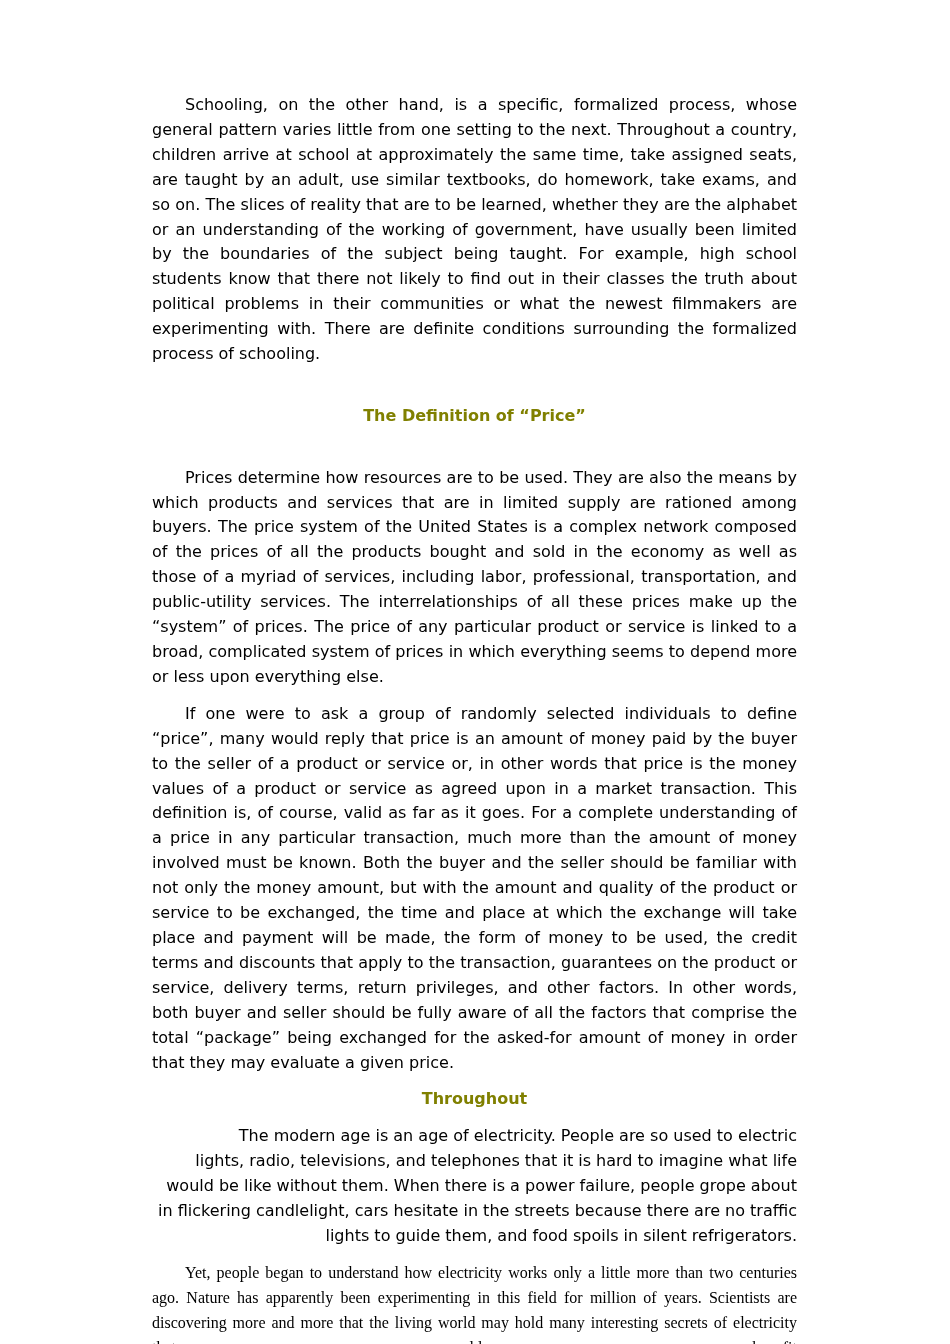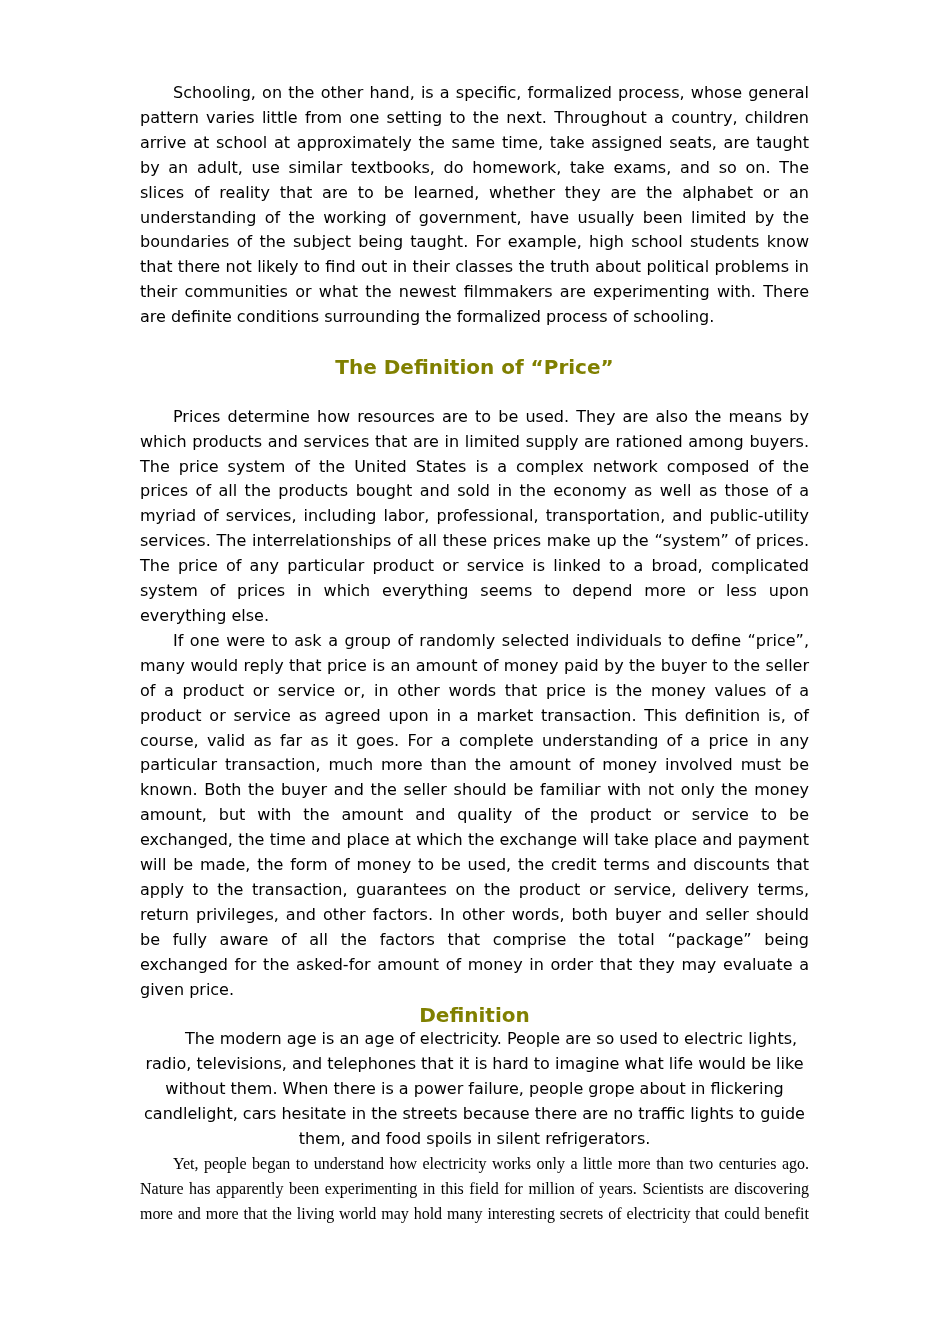--- a/index.html
+++ b/index.html
@@ -17,35 +17,35 @@
     }
     .page {
       position: absolute;
       left: 140px;
       top: 81px;
       width: 669px;
       font-size: 16px;
       line-height: 24.9px;
     }
     p {
-      margin: 0;
+      margin: 12px;
       text-indent: 33px;
       text-align: justify;
     }
     p.left {
-      text-align: center;
+      text-align: right;
     }
     p.justify-last {
       text-align: justify;
       text-align-last: justify;
       font-family: Liberation Serif, serif;
     }
     h2 {
       margin: 0;
-      font-size: 20px;
+      font-size: 16px;
       line-height: 24.9px;
       font-weight: bold;
       text-align: center;
       color: #808000;
     }
     .gap {
       height: 24.9px;
     }
   </style>
 </head>
@@ -59,17 +59,17 @@
   <div class="gap"></div>
 
   <section>
     <h2>The Definition of “Price”</h2>
     <div class="gap"></div>
     <p>Prices determine how resources are to be used. They are also the means by which products and services that are in limited supply are rationed among buyers. The price system of the United States is a complex network composed of the prices of all the products bought and sold in the economy as well as those of a myriad of services, including labor, professional, transportation, and public-utility services. The interrelationships of all these prices make up the “system” of prices. The price of any particular product or service is linked to a broad, complicated system of prices in which everything seems to depend more or less upon everything else.</p>
     <p>If one were to ask a group of randomly selected individuals to define “price”, many would reply that price is an amount of money paid by the buyer to the seller of a product or service or, in other words that price is the money values of a product or service as agreed upon in a market transaction. This definition is, of course, valid as far as it goes. For a complete understanding of a price in any particular transaction, much more than the amount of money involved must be known. Both the buyer and the seller should be familiar with not only the money amount, but with the amount and quality of the product or service to be exchanged, the time and place at which the exchange will take place and payment will be made, the form of money to be used, the credit terms and discounts that apply to the transaction, guarantees on the product or service, delivery terms, return privileges, and other factors. In other words, both buyer and seller should be fully aware of all the factors that comprise the total “package” being exchanged for the asked-for amount of money in order that they may evaluate a given price.</p>
   </section>
 
   <section>
-    <h2>Definition</h2>
+    <h2>Throughout</h2>
     <p class="left">The modern age is an age of electricity. People are so used to electric lights, radio, televisions, and telephones that it is hard to imagine what life would be like without them. When there is a power failure, people grope about in flickering candlelight, cars hesitate in the streets because there are no traffic lights to guide them, and food spoils in silent refrigerators.</p>
     <p class="justify-last">Yet, people began to understand how electricity works only a little more than two centuries ago. Nature has apparently been experimenting in this field for million of years. Scientists are discovering more and more that the living world may hold many interesting secrets of electricity that could benefit</p>
   </section>
 </div>
 
 </body></html>

